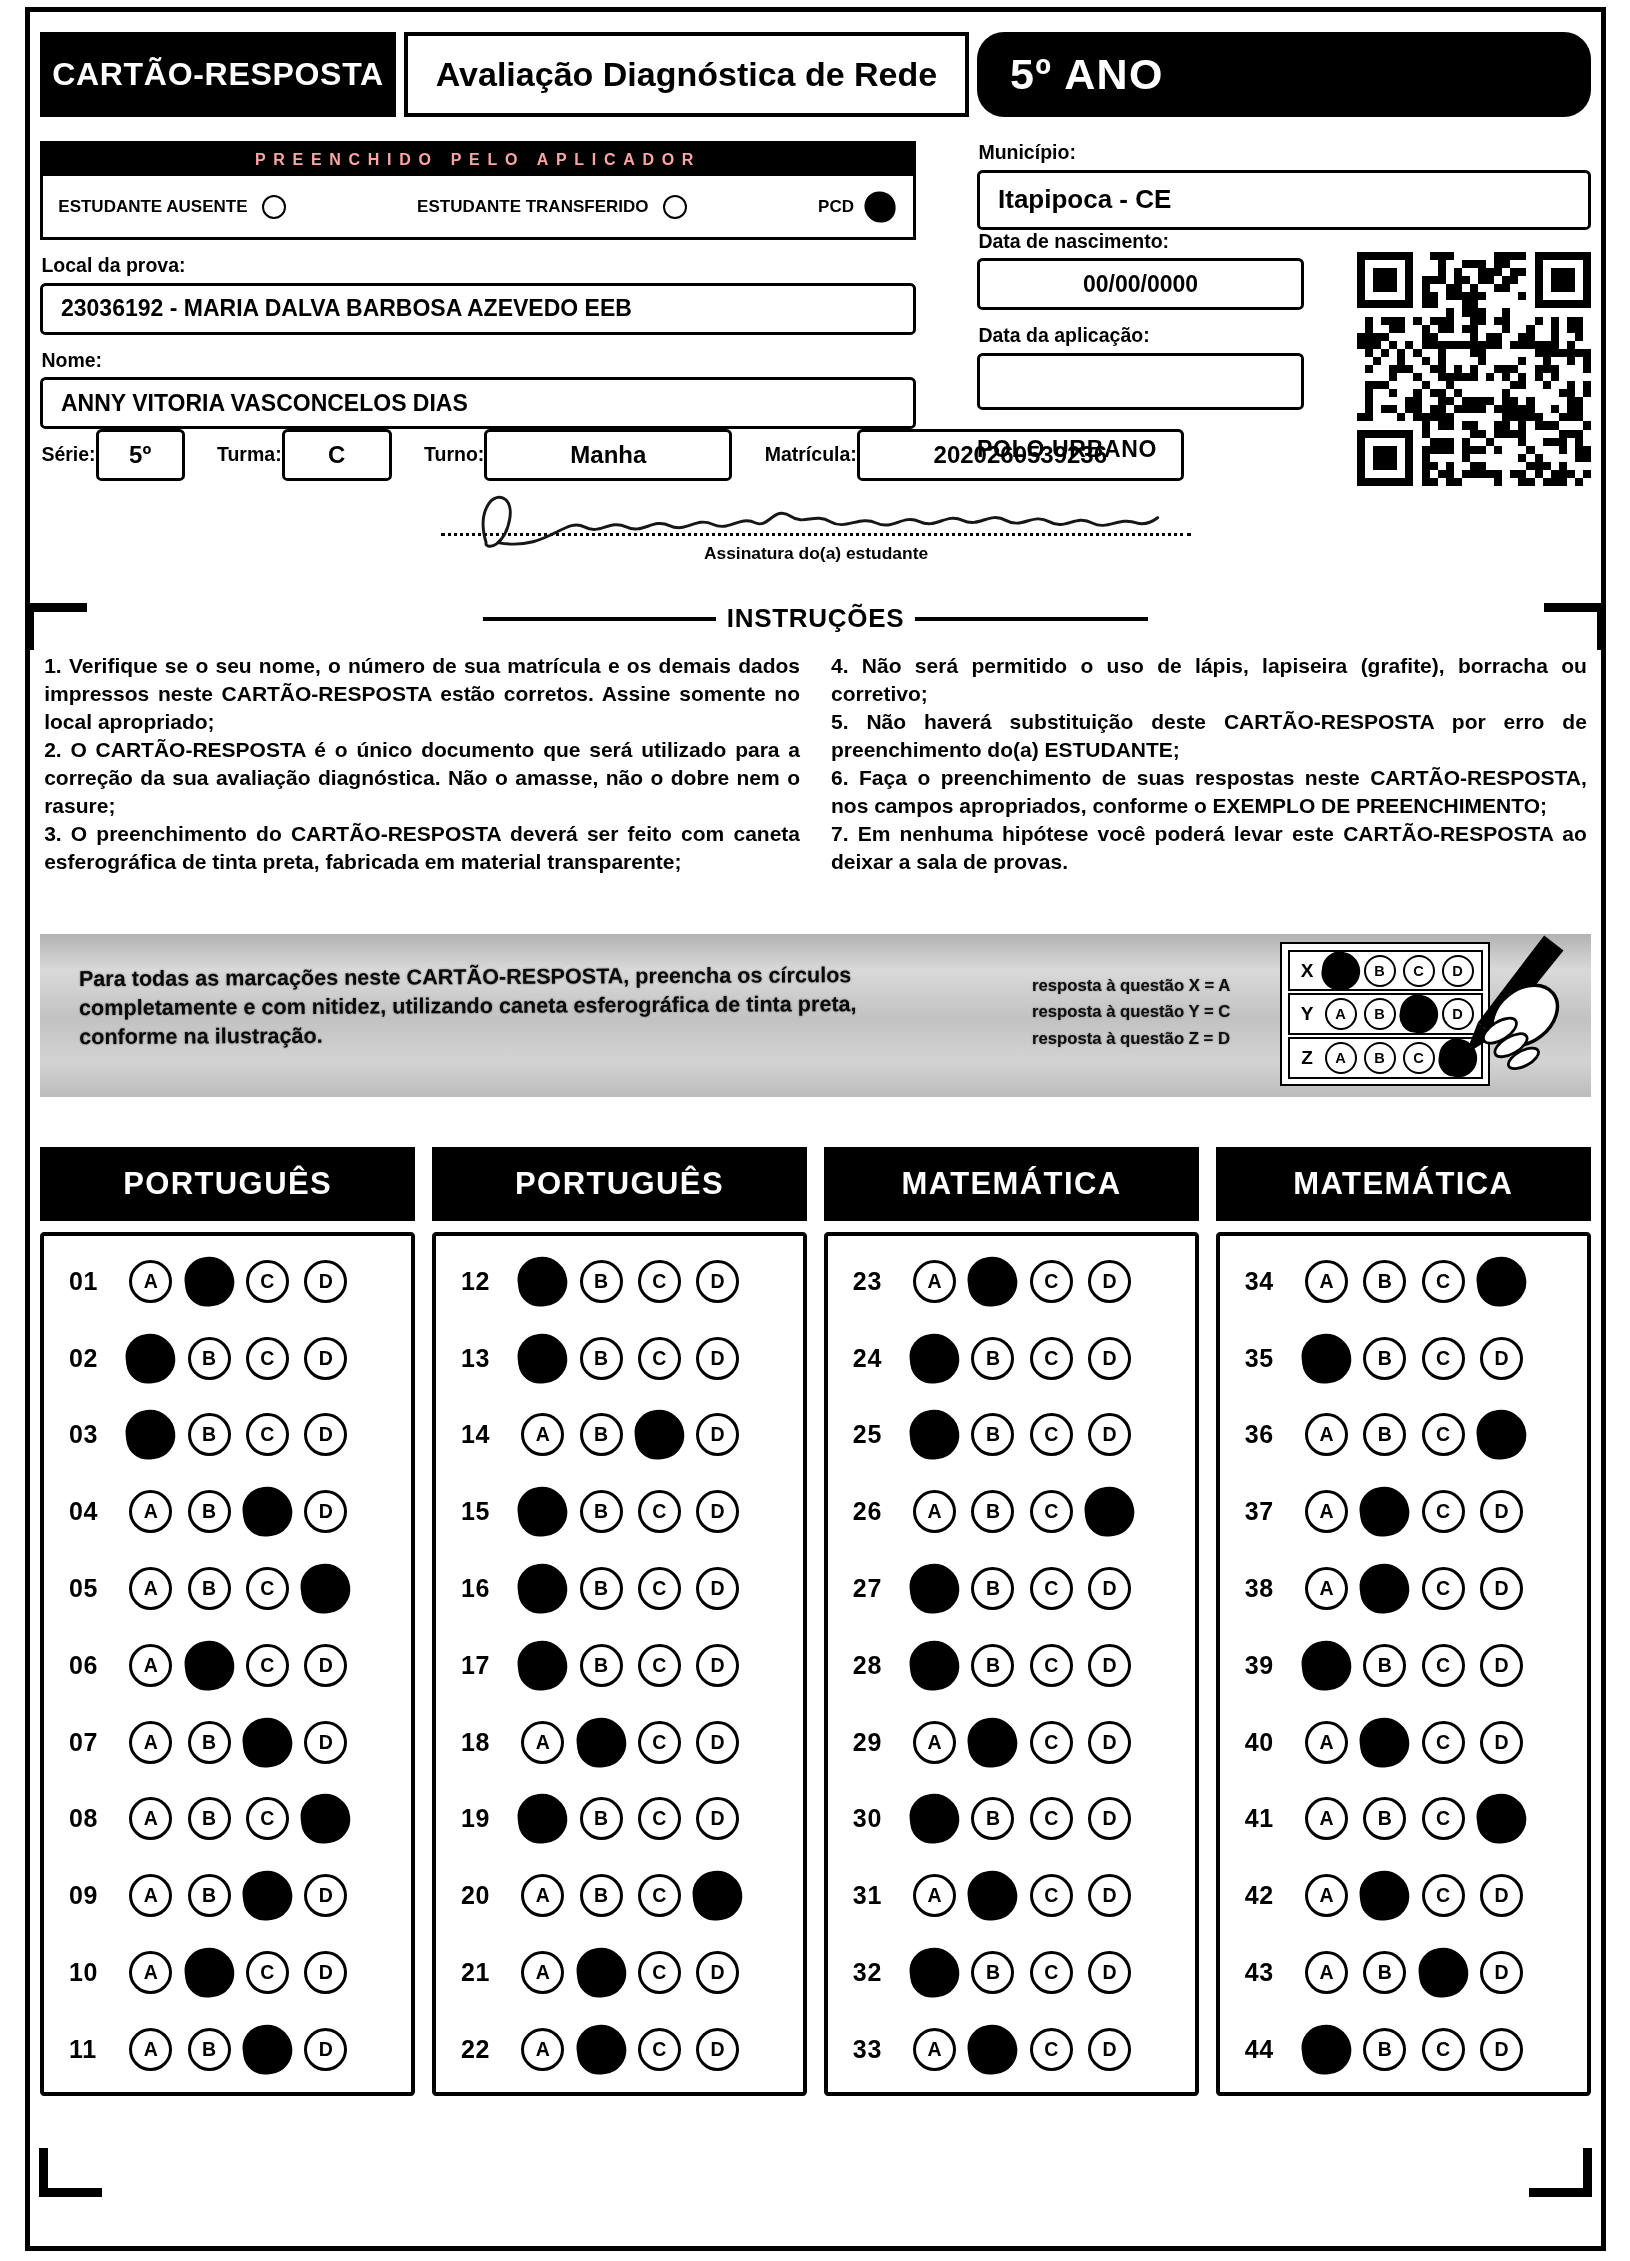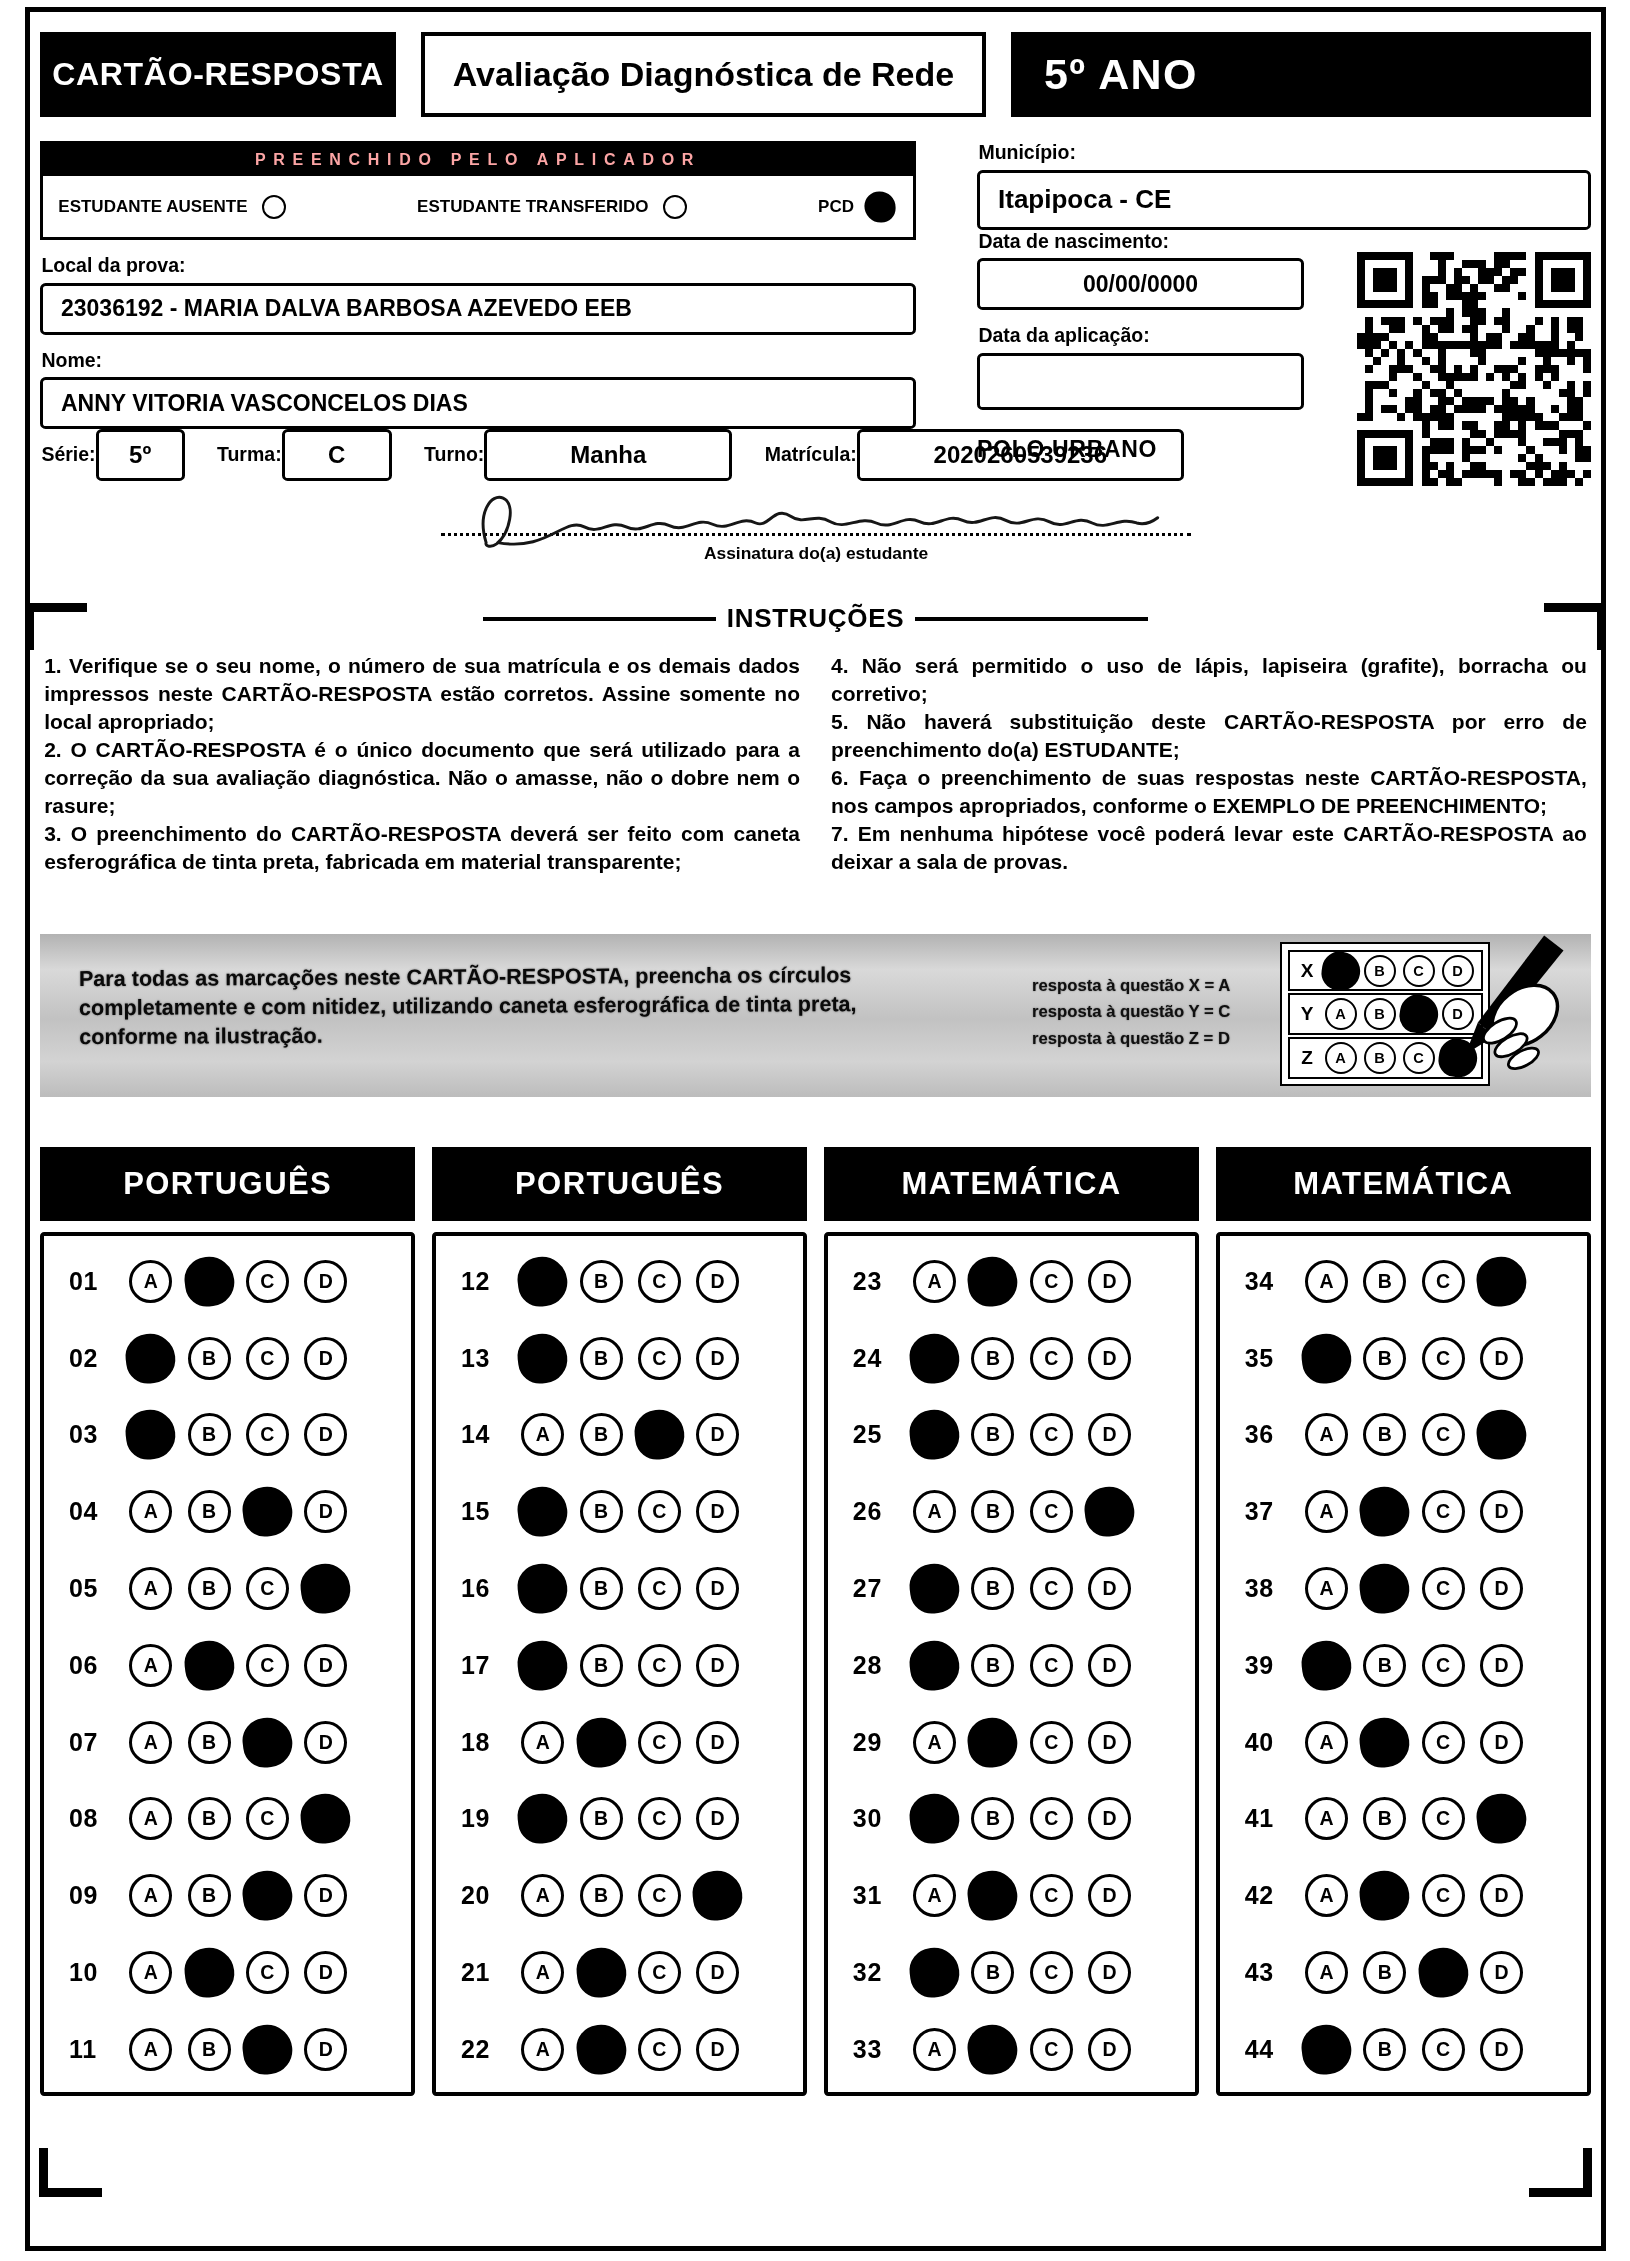--- a/index.html
+++ b/index.html
@@ -3,25 +3,25 @@
 <meta charset="utf-8">
 <style>
   html,body{margin:0;padding:0;}
   body{width:1631px;height:2261px;background:#fff;}
   .page{position:relative;width:1631px;height:2261px;background:#fff;overflow:hidden;
         font-family:"Liberation Sans","DejaVu Sans",sans-serif;color:#000;}
   .frame{position:absolute;left:25px;top:7px;right:25px;bottom:9.7px;border:5.6px solid #000;pointer-events:none;}
   .content{position:absolute;left:40px;top:32px;right:40px;}
 
   
-  .header-row{display:flex;gap:25px;height:85px;}
+  .header-row{display:flex;gap:8px;height:85px;}
   .hbox{display:flex;align-items:center;font-weight:700;}
   .h-card{width:356px;background:#000;color:#fff;justify-content:center;font-size:32px;letter-spacing:0.7px;}
   .h-exam{width:557px;border:4.2px solid #000;justify-content:center;font-size:34px;}
-  .h-grade{flex:1;background:#000;color:#fff;font-size:43px;padding-left:33px;letter-spacing:1.4px;}
+  .h-grade{flex:1;background:#000;color:#fff;font-size:43px;padding-left:33px;letter-spacing:1.4px;border-radius:27px;}
 
   
   .top-form{display:flex;gap:61px;margin-top:24px;}
   .left-col{width:876px;flex:none;}
   .right-col{flex:1;position:relative;}
   .applicator-box{border:3.5px solid #000;}
   .appl-bar{height:32px;background:#000;color:#fca5a5;font-size:16px;font-weight:700;letter-spacing:7.7px;
             display:flex;align-items:center;justify-content:center;white-space:nowrap;overflow:hidden;}
   .options-row{height:61px;display:flex;align-items:center;justify-content:space-between;padding:0 21px 0 15.3px;}
   .option{display:flex;align-items:center;gap:14px;font-weight:700;font-size:17px;justify-content:space-between;}

